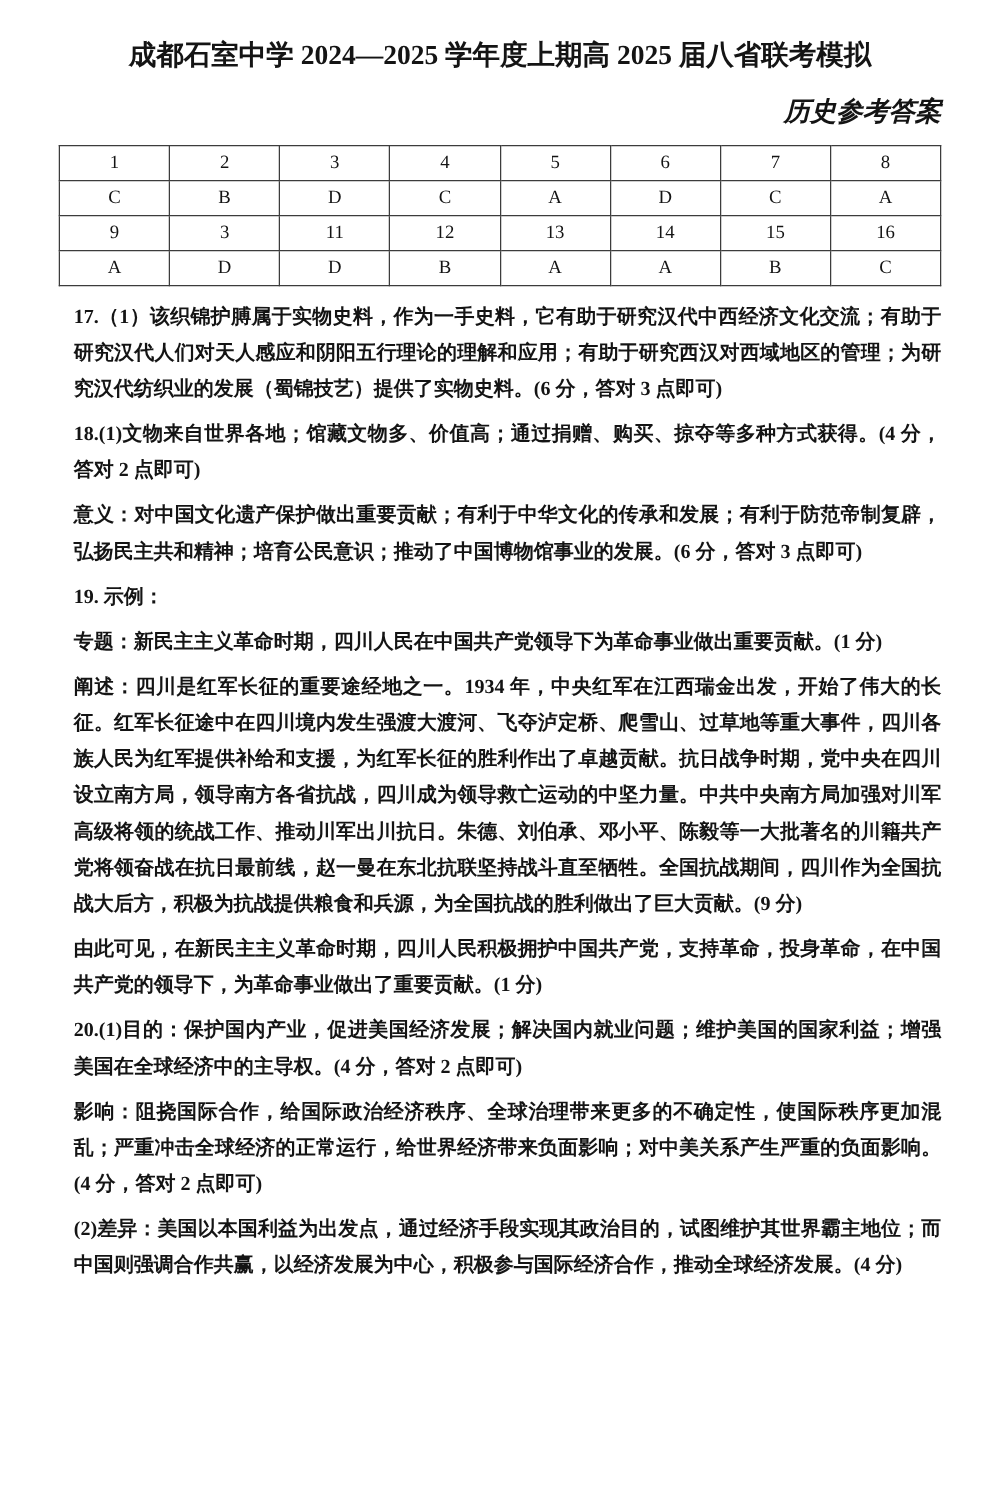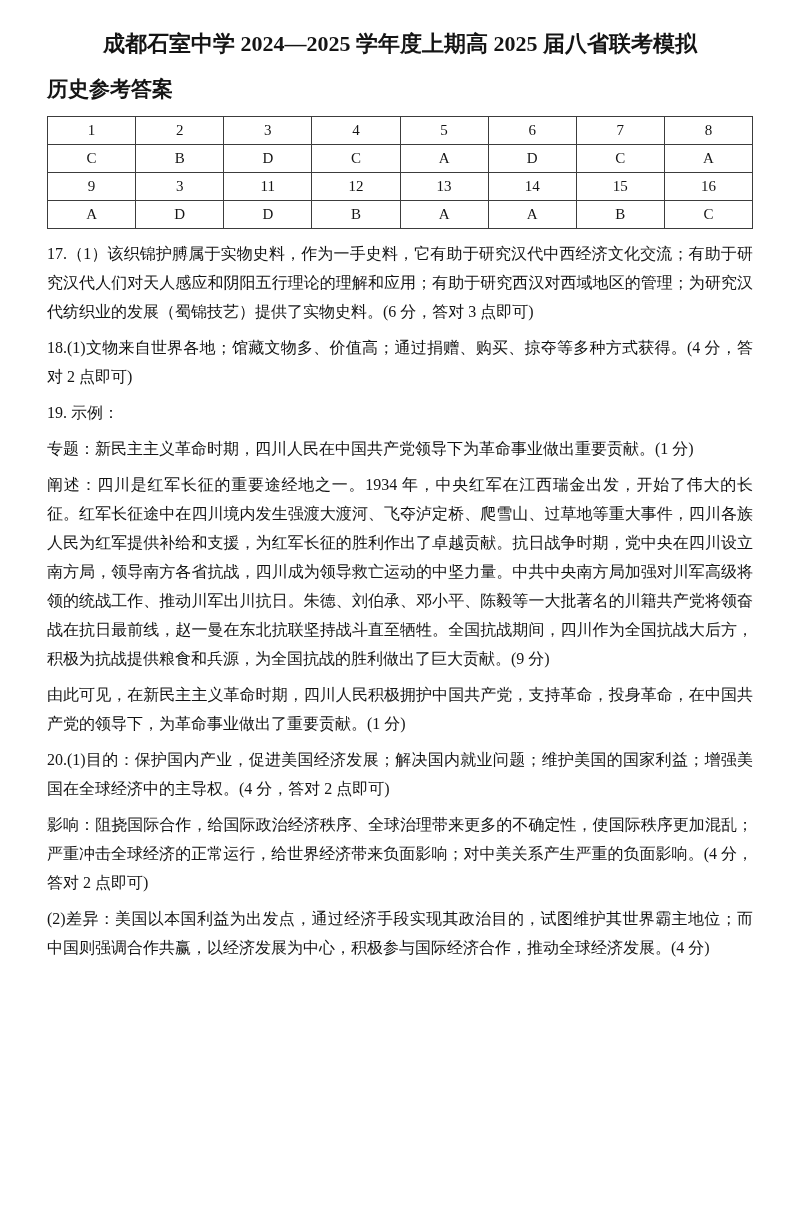--- a/index.html
+++ b/index.html
@@ -18,46 +18,48 @@
     padding: 30px 47px 4px 47px;
   }
   .title {
     text-align: center;
     font-weight: bold;
     font-size: 22px;
     line-height: 28px;
     margin: 0 0 18px 0;
   }
   .subtitle {
-    text-align: left;
+    text-align: right;
     font-weight: bold;
     font-size: 21px;
     line-height: 26px;
     margin: 0 0 14px 0;
+    font-style: italic;
   }
   table.ans {
     width: 100%;
     border-collapse: collapse;
     table-layout: fixed;
     margin: 0 0 10px 0;
   }
   table.ans td {
     border: 1px solid #3c3c3c;
     height: 27px;
     text-align: center;
     vertical-align: middle;
     font-size: 15px;
     padding: 0;
   }
   .body-text .para {
     font-size: 16px;
     line-height: 29px;
     text-align: justify;
-    margin: 0 0 7px 0;
+    margin: 0 0 7px 12px;
     word-break: break-all;
+    font-weight: bold;
   }
 </style>
 </head>
 <body>
 
 <div class="page">
   <div class="title">成都石室中学 2024—2025 学年度上期高 2025 届八省联考模拟</div>
   <div class="subtitle">历史参考答案</div>
   <table class="ans">
     <tbody>
@@ -99,20 +101,21 @@
           <td>A</td>
           <td>A</td>
           <td>B</td>
           <td>C</td>
         </tr>
       </tbody>
   </table>
   <div class="body-text">
       <div class="para">17.（1）该织锦护膊属于实物史料，作为一手史料，它有助于研究汉代中西经济文化交流；有助于研究汉代人们对天人感应和阴阳五行理论的理解和应用；有助于研究西汉对西域地区的管理；为研究汉代纺织业的发展（蜀锦技艺）提供了实物史料。(6 分，答对 3 点即可)</div>
       <div class="para">18.(1)文物来自世界各地；馆藏文物多、价值高；通过捐赠、购买、掠夺等多种方式获得。(4 分，答对 2 点即可)</div>
+      <div class="para">意义：对中国文化遗产保护做出重要贡献；有利于中华文化的传承和发展；有利于防范帝制复辟，弘扬民主共和精神；培育公民意识；推动了中国博物馆事业的发展。(6 分，答对 3 点即可)</div>
       <div class="para">19. 示例：</div>
       <div class="para">专题：新民主主义革命时期，四川人民在中国共产党领导下为革命事业做出重要贡献。(1 分)</div>
       <div class="para">阐述：四川是红军长征的重要途经地之一。1934 年，中央红军在江西瑞金出发，开始了伟大的长征。红军长征途中在四川境内发生强渡大渡河、飞夺泸定桥、爬雪山、过草地等重大事件，四川各族人民为红军提供补给和支援，为红军长征的胜利作出了卓越贡献。抗日战争时期，党中央在四川设立南方局，领导南方各省抗战，四川成为领导救亡运动的中坚力量。中共中央南方局加强对川军高级将领的统战工作、推动川军出川抗日。朱德、刘伯承、邓小平、陈毅等一大批著名的川籍共产党将领奋战在抗日最前线，赵一曼在东北抗联坚持战斗直至牺牲。全国抗战期间，四川作为全国抗战大后方，积极为抗战提供粮食和兵源，为全国抗战的胜利做出了巨大贡献。(9 分)</div>
       <div class="para">由此可见，在新民主主义革命时期，四川人民积极拥护中国共产党，支持革命，投身革命，在中国共产党的领导下，为革命事业做出了重要贡献。(1 分)</div>
       <div class="para">20.(1)目的：保护国内产业，促进美国经济发展；解决国内就业问题；维护美国的国家利益；增强美国在全球经济中的主导权。(4 分，答对 2 点即可)</div>
       <div class="para">影响：阻挠国际合作，给国际政治经济秩序、全球治理带来更多的不确定性，使国际秩序更加混乱；严重冲击全球经济的正常运行，给世界经济带来负面影响；对中美关系产生严重的负面影响。(4 分，答对 2 点即可)</div>
       <div class="para">(2)差异：美国以本国利益为出发点，通过经济手段实现其政治目的，试图维护其世界霸主地位；而中国则强调合作共赢，以经济发展为中心，积极参与国际经济合作，推动全球经济发展。(4 分)</div>
     </div>
 </div>
 

